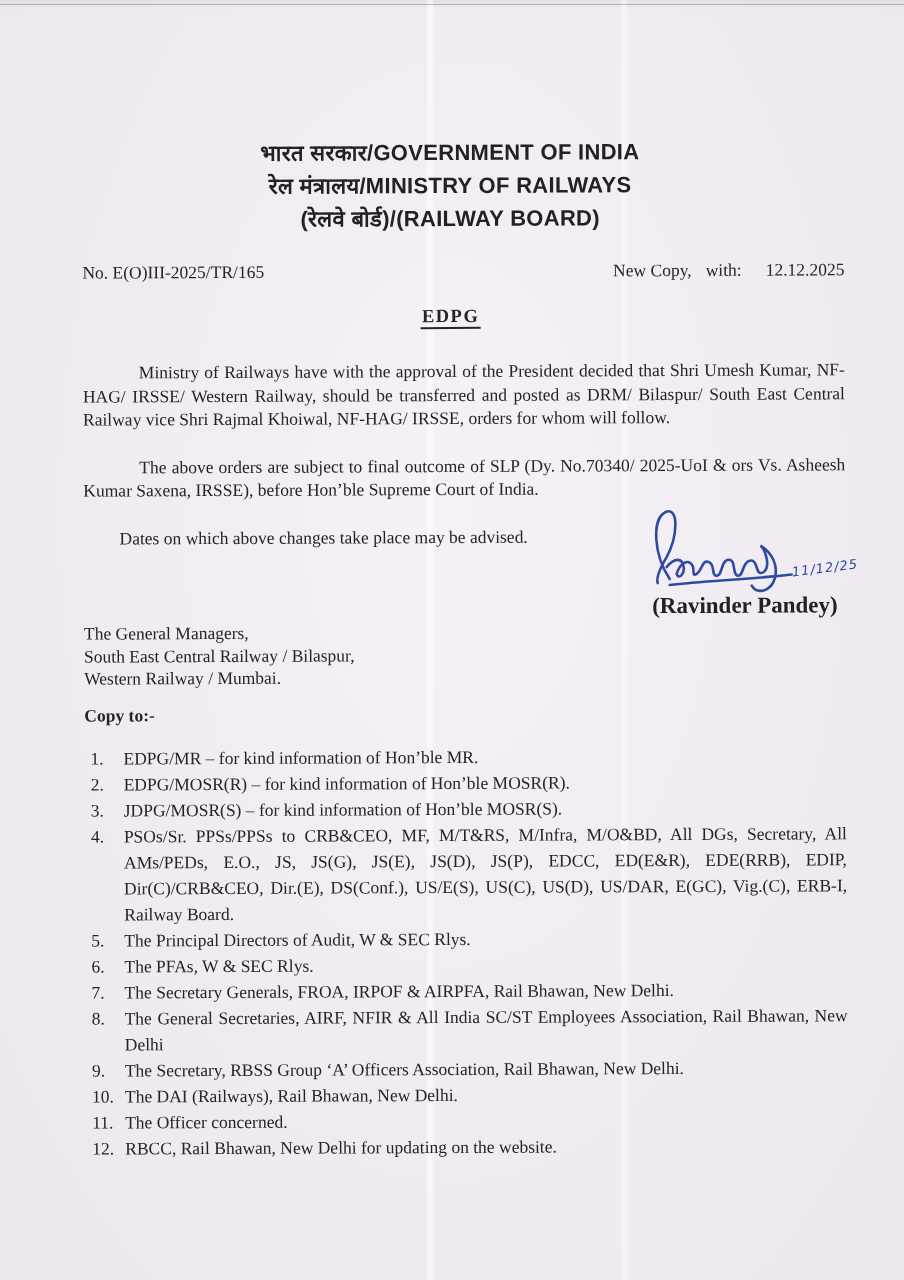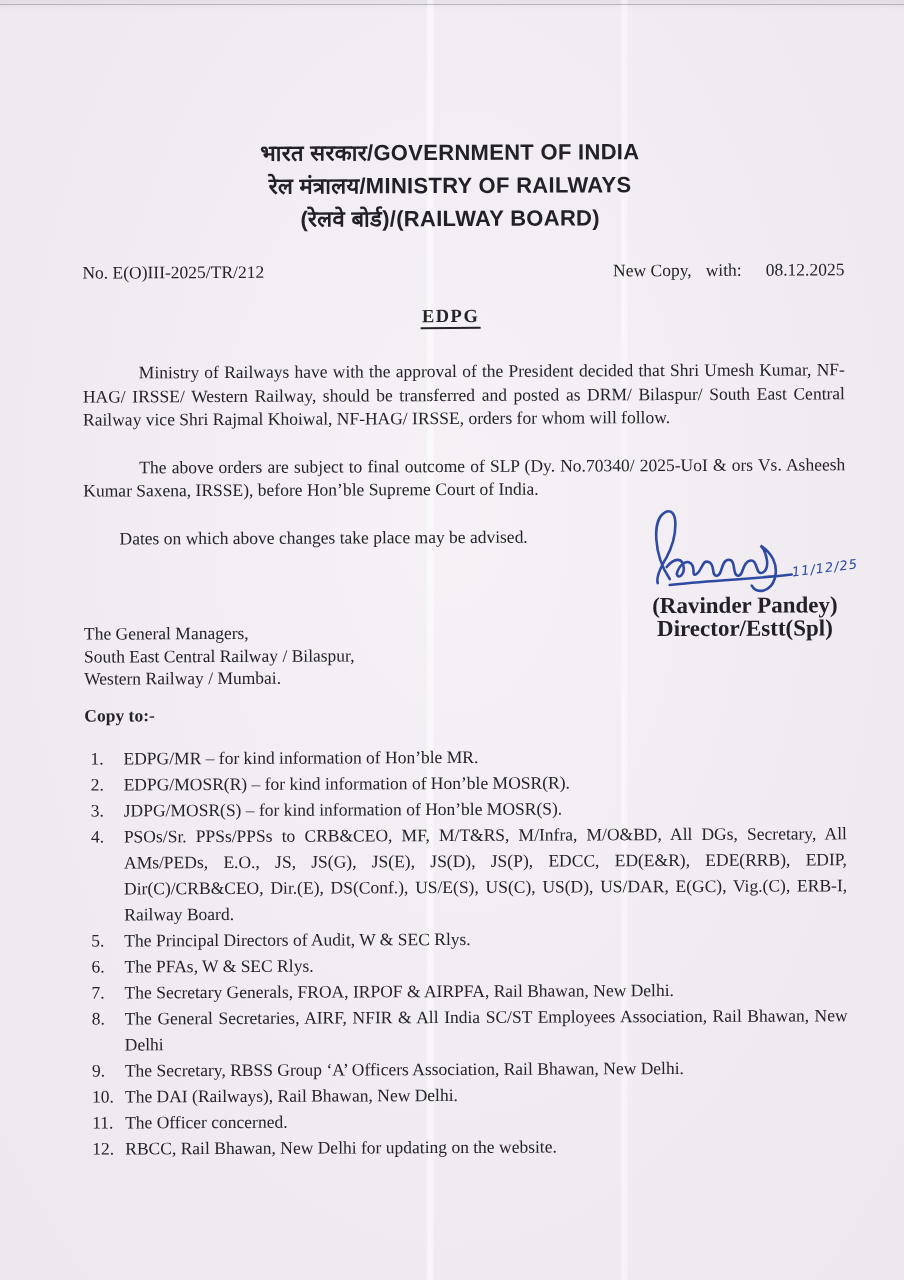--- a/index.html
+++ b/index.html
@@ -120,25 +120,25 @@
 <div class="page">
   <div class="content">
 
     <div class="header">
       <div>भारत सरकार/GOVERNMENT OF INDIA</div>
       <div>रेल मंत्रालय/MINISTRY OF RAILWAYS</div>
       <div>(रेलवे बोर्ड)/(RAILWAY BOARD)</div>
     </div>
 
     <div class="refline">
-      <span>No. E(O)III-2025/TR/212</span>
+      <span>No. E(O)III-2025/TR/165</span>
       <span class="place-date">
         <span>New Copy,</span>
         <span>with:</span>
-        <span class="date">08.12.2025</span>
+        <span class="date">12.12.2025</span>
       </span>
     </div>
 
     <div class="order-title">
       <span>EDPG</span>
     </div>
 
     <div class="body-text">
       <p class="para para-1">Ministry of Railways have with the approval of the President decided that Shri Umesh Kumar, NF-HAG/ IRSSE/ Western Railway, should be transferred and posted as DRM/ Bilaspur/ South East Central Railway vice Shri Rajmal Khoiwal, NF-HAG/ IRSSE, orders for whom will follow.</p>
       <p class="para para-2">The above orders are subject to final outcome of SLP (Dy. No.70340/ 2025-UoI &amp; ors Vs. Asheesh Kumar Saxena, IRSSE), before Hon’ble Supreme Court of India.</p>
@@ -174,18 +174,17 @@
           <g stroke="#2f4aa2" stroke-width="2.6" stroke-linecap="round" fill="none">
             <path d="M30,76 C14,52 12,16 26,9 C40,3 38,34 27,54 C21,64 16,74 18,80"></path>
             <path d="M27,64 C35,54 43,55 44,64 C45,71 39,77 37,71 C40,60 49,55 53,63 C55,68 52,74 57,71 C63,67 62,57 69,59 C76,61 71,73 77,73 C83,73 81,57 89,57 C97,57 92,72 98,73 C104,74 102,60 110,58 C119,56 115,73 123,70 C131,66 127,49 121,43 C132,50 139,62 135,76 C131,89 117,92 112,83"></path>
             <path d="M30,82 C65,78 105,77 152,72"></path>
           </g>
         </svg>
         <span class="sig-date">11/12/25</span>
       </div>
       <div class="sig-lines">
         <div>(Ravinder Pandey)</div>
-        <div>Director/Estt(Spl)</div>
       </div>
     </div>
 
   </div>
 </div>
 
 </body></html>

